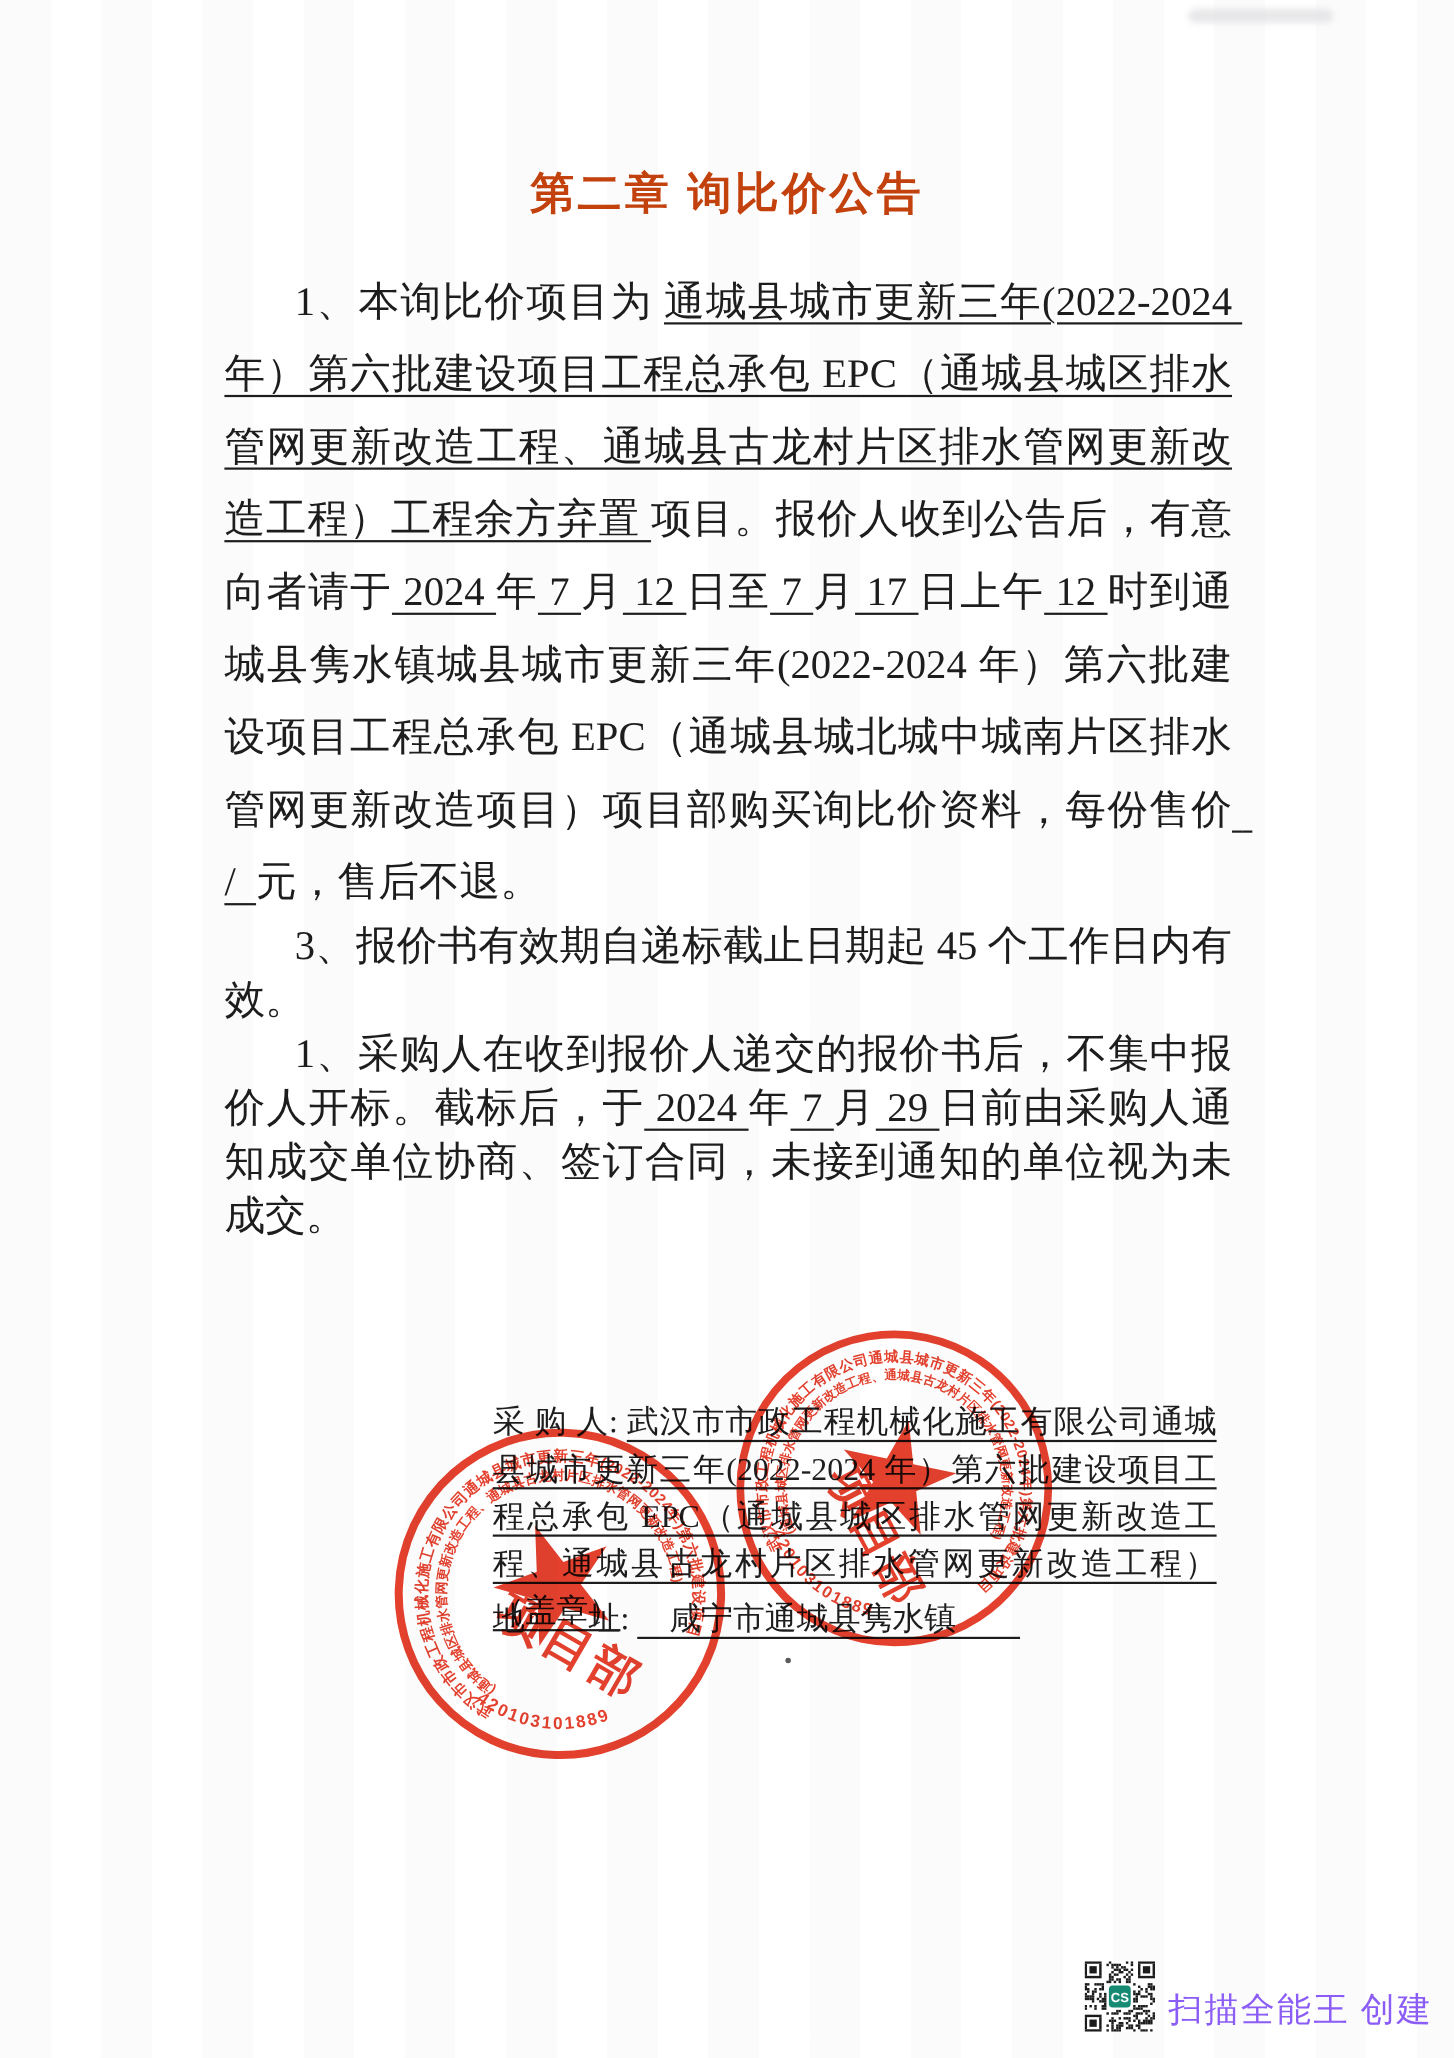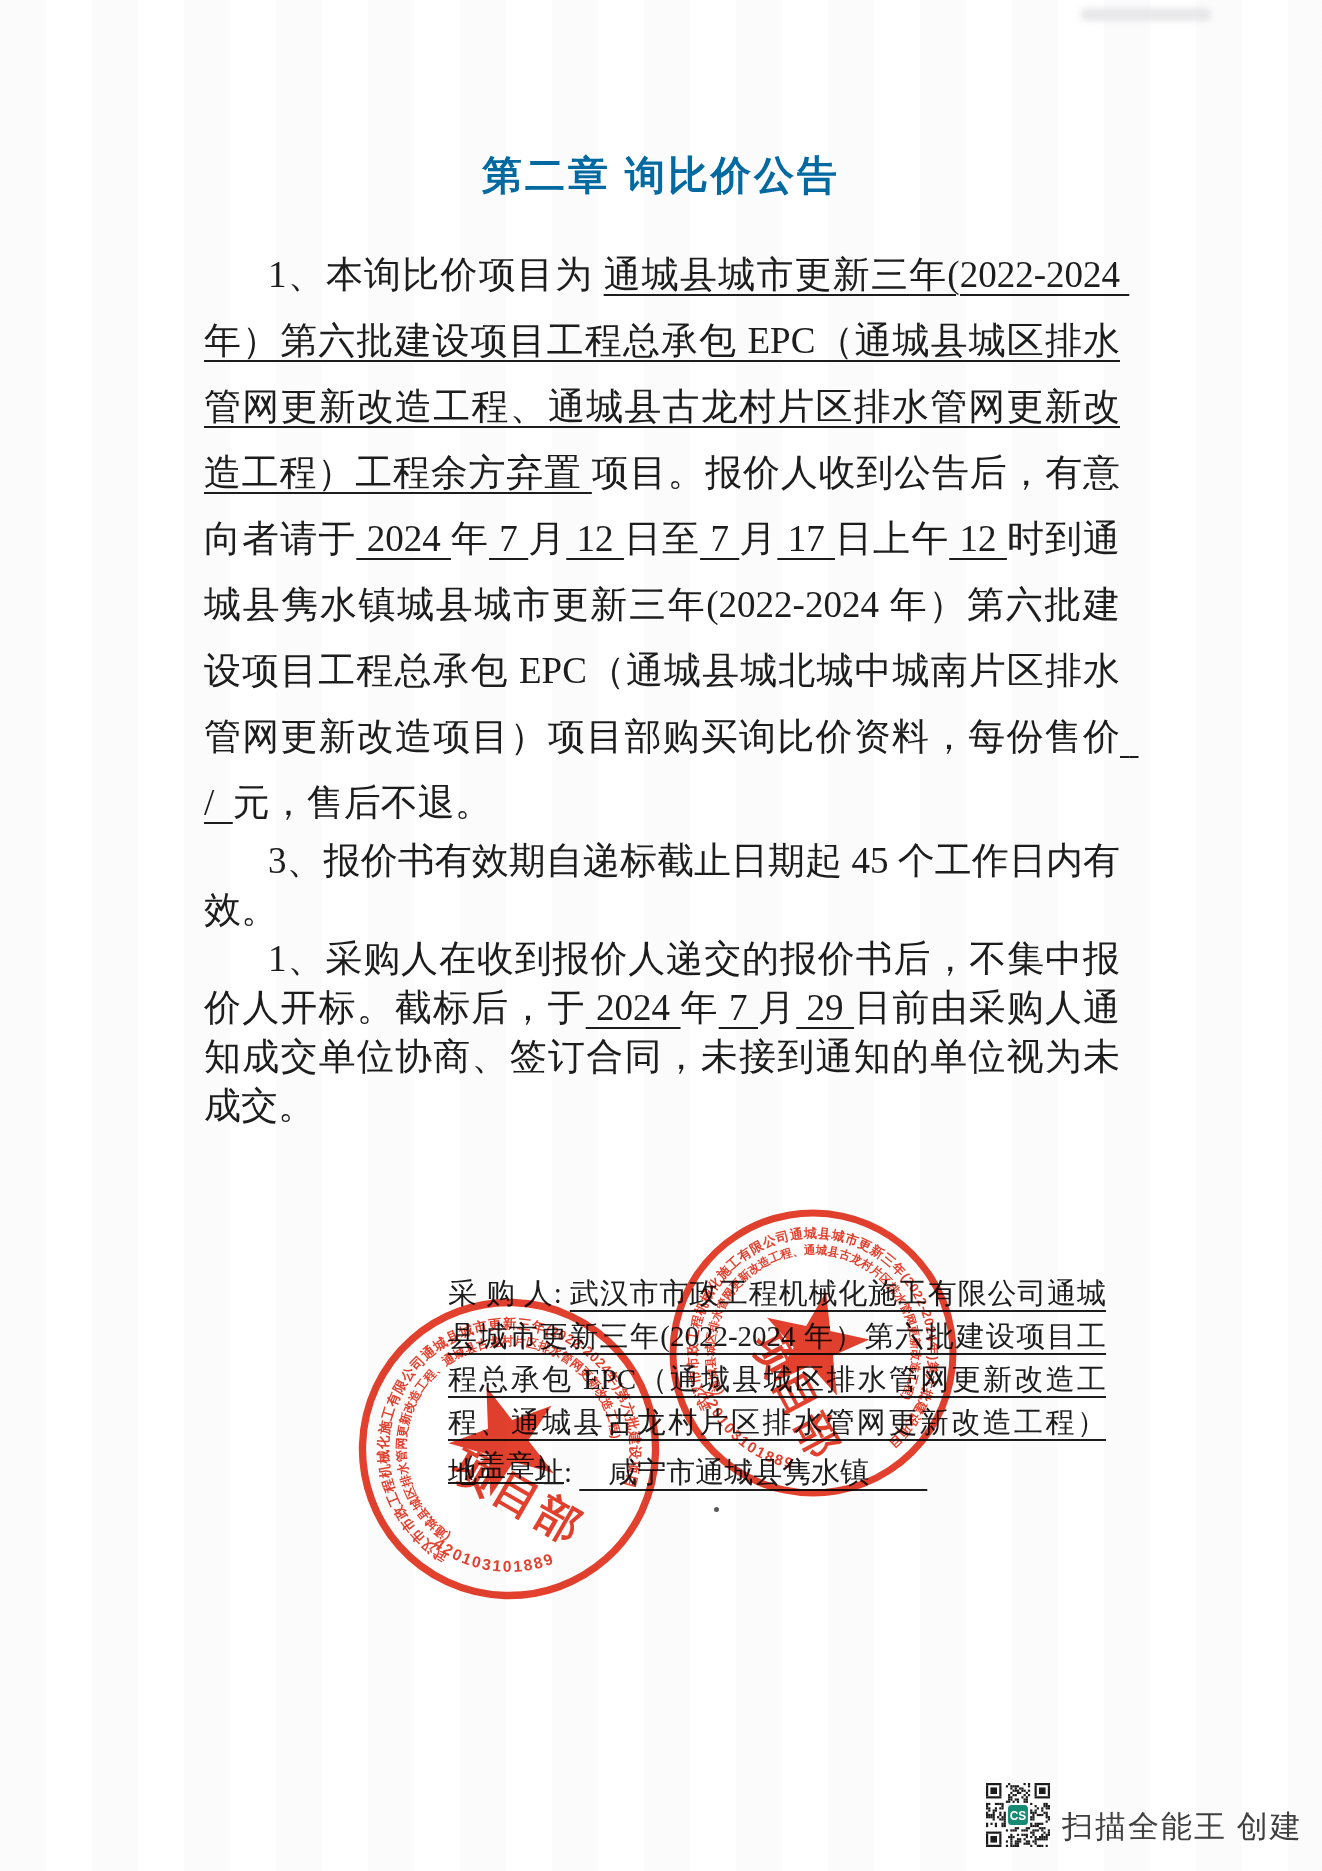--- a/index.html
+++ b/index.html
@@ -21,21 +21,21 @@
     pointer-events:none;
   }
   .smudge{
     position:absolute;left:1080px;top:8px;width:132px;height:13px;
     background:#dcdcdf;border-radius:7px;filter:blur(3px);opacity:.65;
   }
   .title{
     position:absolute;top:148px;left:0;width:100%;
     margin:0;text-align:center;
     font-family:"Liberation Sans","DejaVu Sans",sans-serif;
-    font-weight:700;font-size:40px;letter-spacing:3px;color:#0369a1;
+    font-weight:700;font-size:40px;letter-spacing:3px;color:#c2410c;
   }
   .body-text{
     position:absolute;left:204px;top:242px;width:916px;
     font-size:37px;
   }
   .para{margin:0;text-align:justify;text-indent:64px;white-space:pre-wrap;}
   .lh66{line-height:66px;}
   .lh49{line-height:49px;}
   .u{text-decoration:underline;text-decoration-thickness:2px;text-underline-offset:7px;}
   .purchaser{
@@ -53,21 +53,21 @@
   .seal-fill{fill:#e1301b;}
   .seal-text{fill:#e1301b;font-family:"Liberation Sans","DejaVu Sans",sans-serif;font-weight:700;}
   
   .cam-mark{
     position:absolute;left:986px;top:1782px;
     display:flex;align-items:center;gap:12px;
   }
   .qr{width:64px;height:64px;}
   .cam-text{
     font-family:"Liberation Serif","DejaVu Serif",serif;
-    font-size:31px;color:#404040;letter-spacing:2px;white-space:pre;margin-top:24px;
+    font-size:31px;color:#8b5cf6;letter-spacing:2px;white-space:pre;margin-top:24px;
   }
 </style>
 </head>
 <body>
 
 <div class="page">
   <div class="scan-stripes"></div>
   <div class="smudge"></div>
 
   <h1 class="title">第二章 询比价公告</h1>

